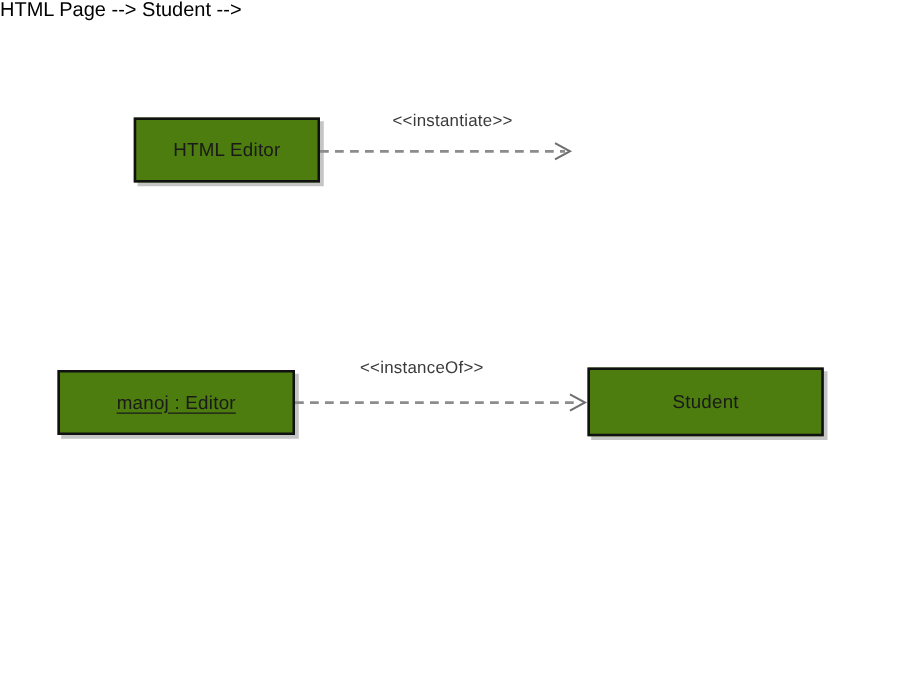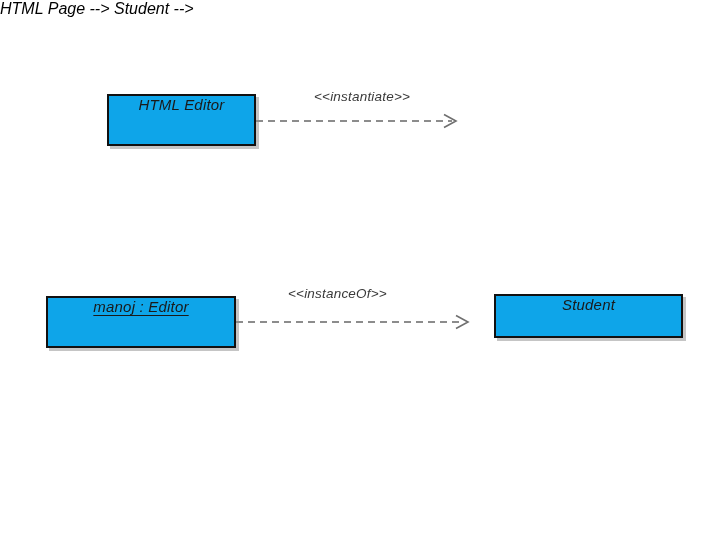--- a/index.html
+++ b/index.html
@@ -12,28 +12,28 @@
     height: 540px;
     position: relative;
     overflow: hidden;
     font-family: "Liberation Sans", sans-serif;
   }
   #canvas {
     position: absolute;
     inset: 0;
     width: 720px;
     height: 540px;
-    font-style: italic;
   }
   .uml-box {
     position: absolute;
     box-sizing: border-box;
-    background: #0ea5e9;
+    background: #4d7c0f;
     border: 2px solid #111111;
     display: flex;
+    align-items: center;
     justify-content: center;
     box-shadow: 3px 3px 0 0 rgba(150,150,150,0.55);
   }
   .uml-box .label {
     font-size: 15px;
     color: #1a1a1a;
     letter-spacing: 0.2px;
     white-space: nowrap;
   }
   .uml-box.object .label {
@@ -48,21 +48,21 @@
     letter-spacing: 0.2px;
   }
   .edge-svg {
     position: absolute;
     overflow: visible;
   }
   
   #box-html-editor { left: 107px; top: 94px;  width: 149px; height: 52px; }
   #box-html-page   { left: 458px; top: 93px;  width: 142px; height: 53px; }
   #box-object-manoj{ left: 46px;  top: 296px; width: 190px; height: 52px; }
-  #box-student     { left: 494px; top: 294px; width: 189px; height: 44px; }
+  #box-student     { left: 470px; top: 294px; width: 189px; height: 55px; }
   
   #label-instantiate { left: 286px; top: 89px; margin-left: 28px; }
   #label-instanceof  { left: 288px; top: 286px; }
   
   #edge-instantiate { left: 256px; top: 110px; width: 204px; height: 22px; }
   #edge-instanceof  { left: 236px; top: 311px; width: 236px; height: 22px; }
 </style>
 </head>
 <body>
 

